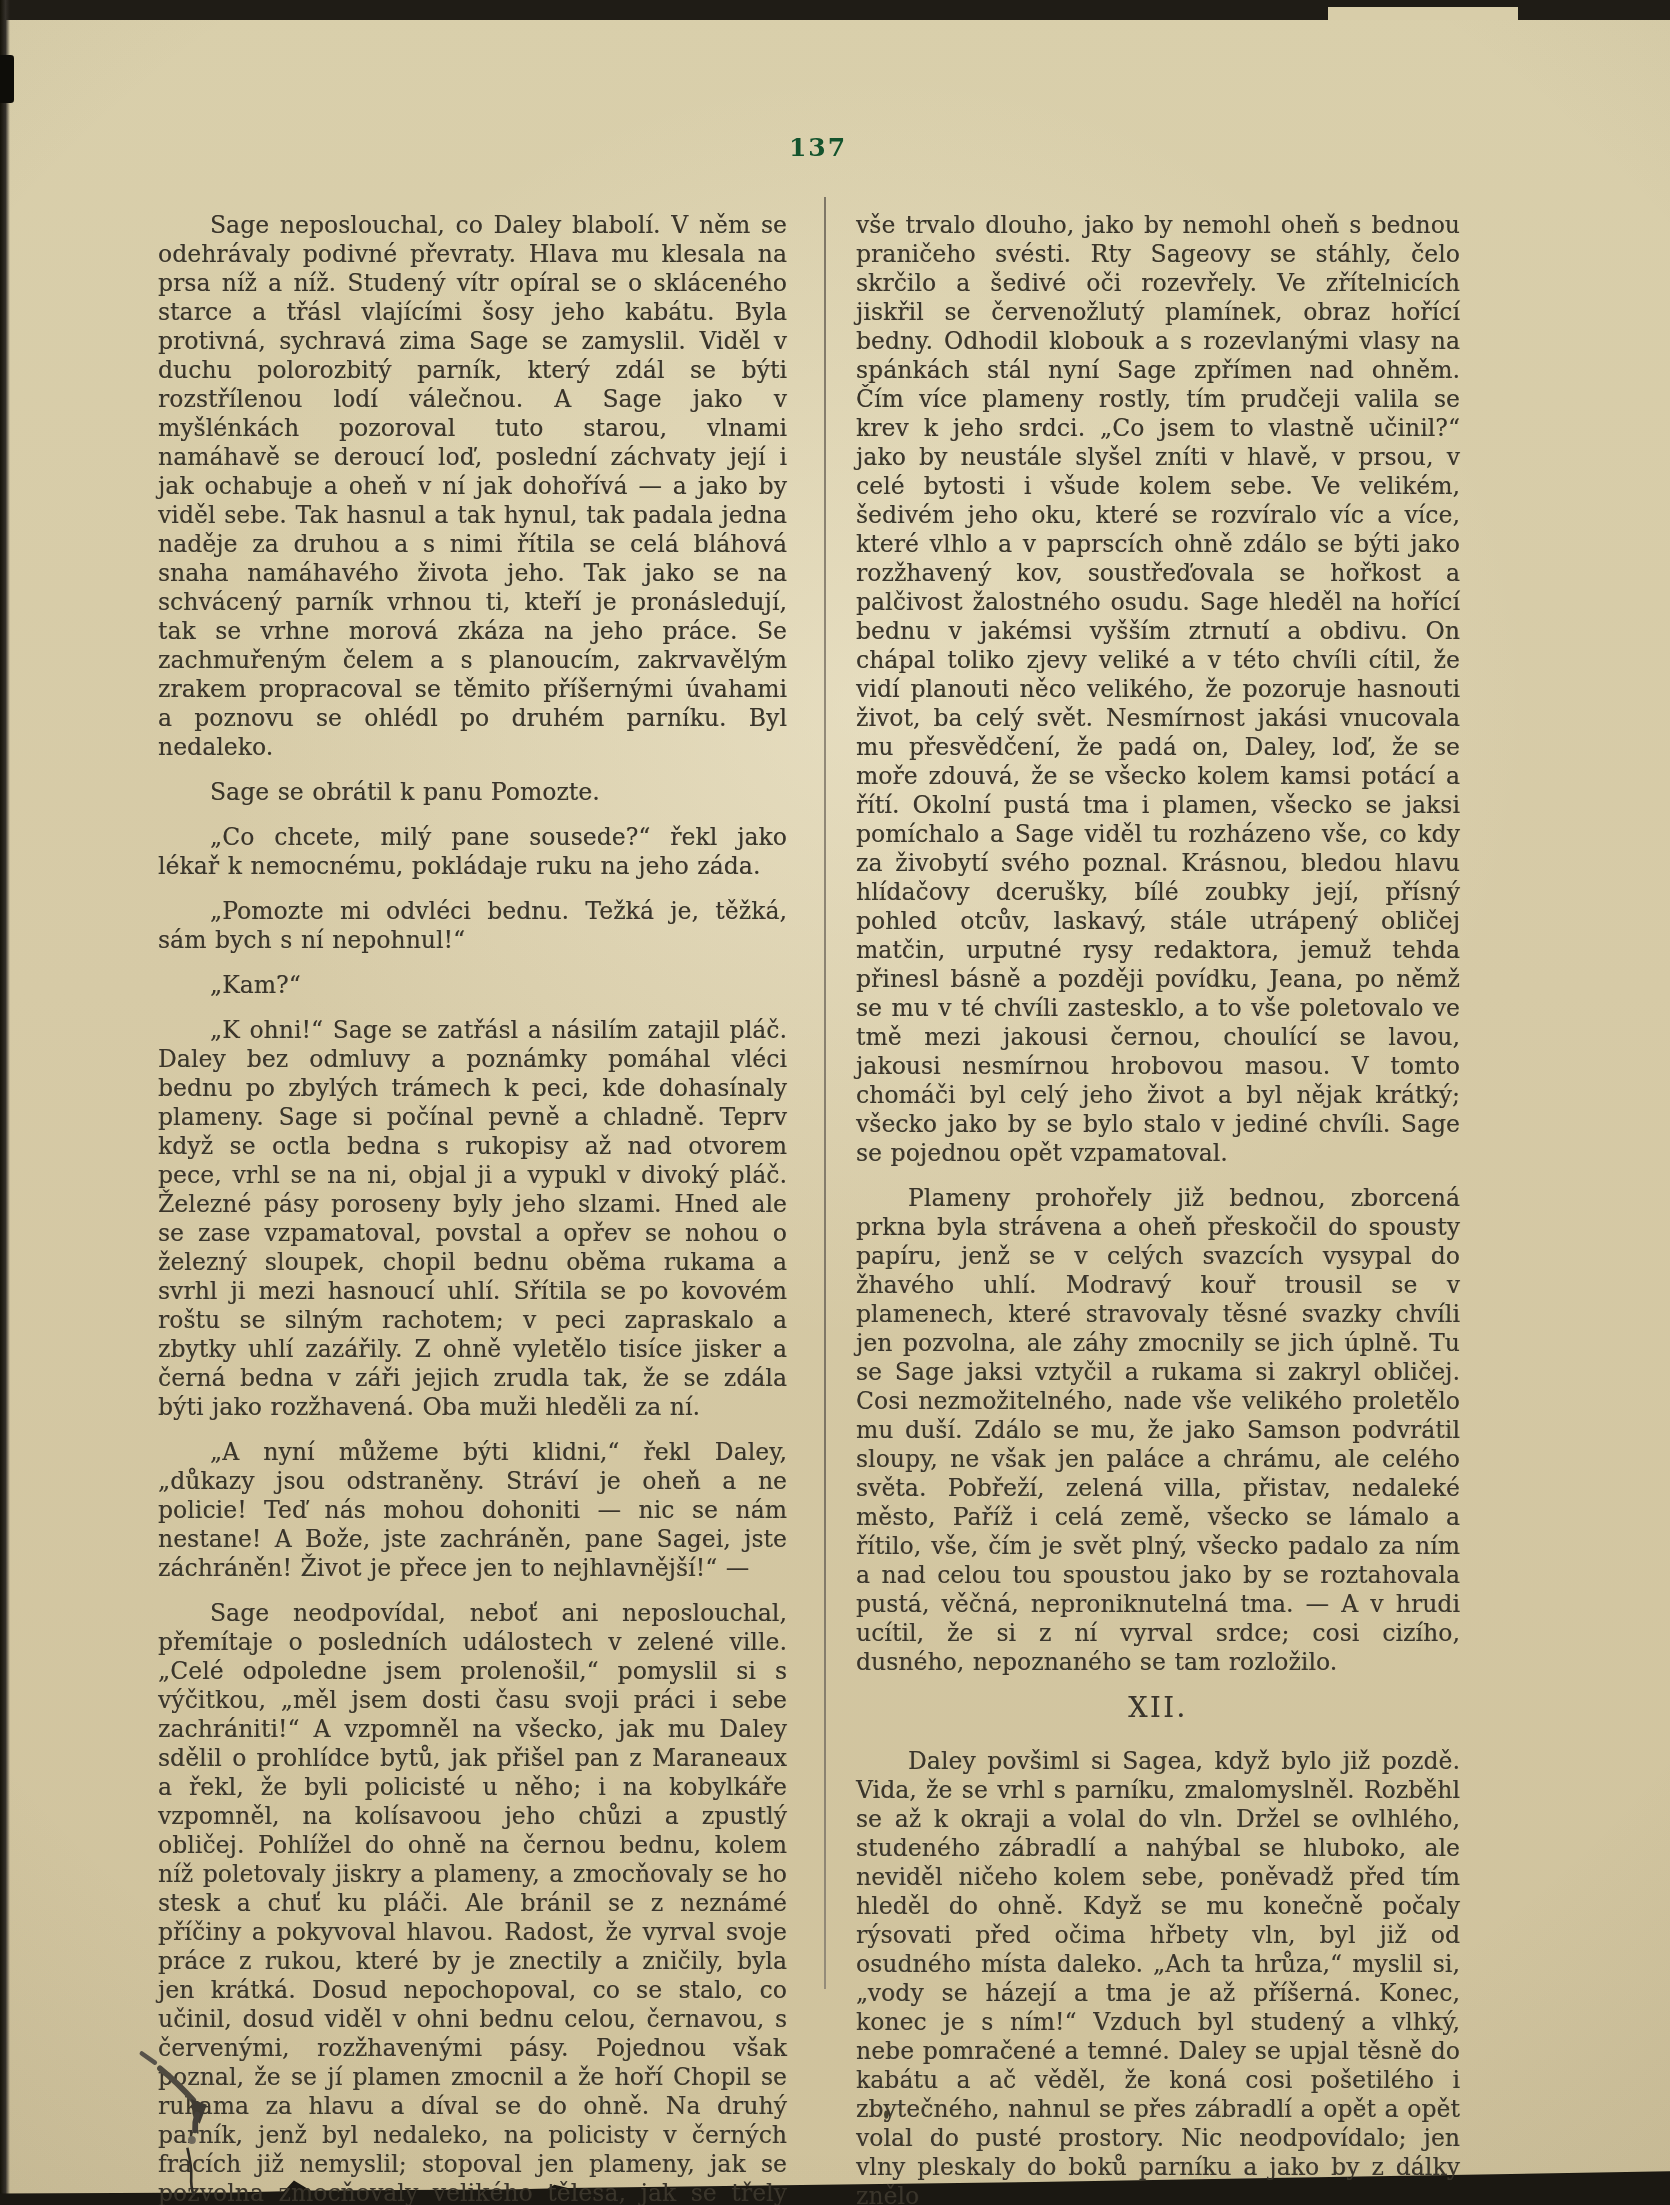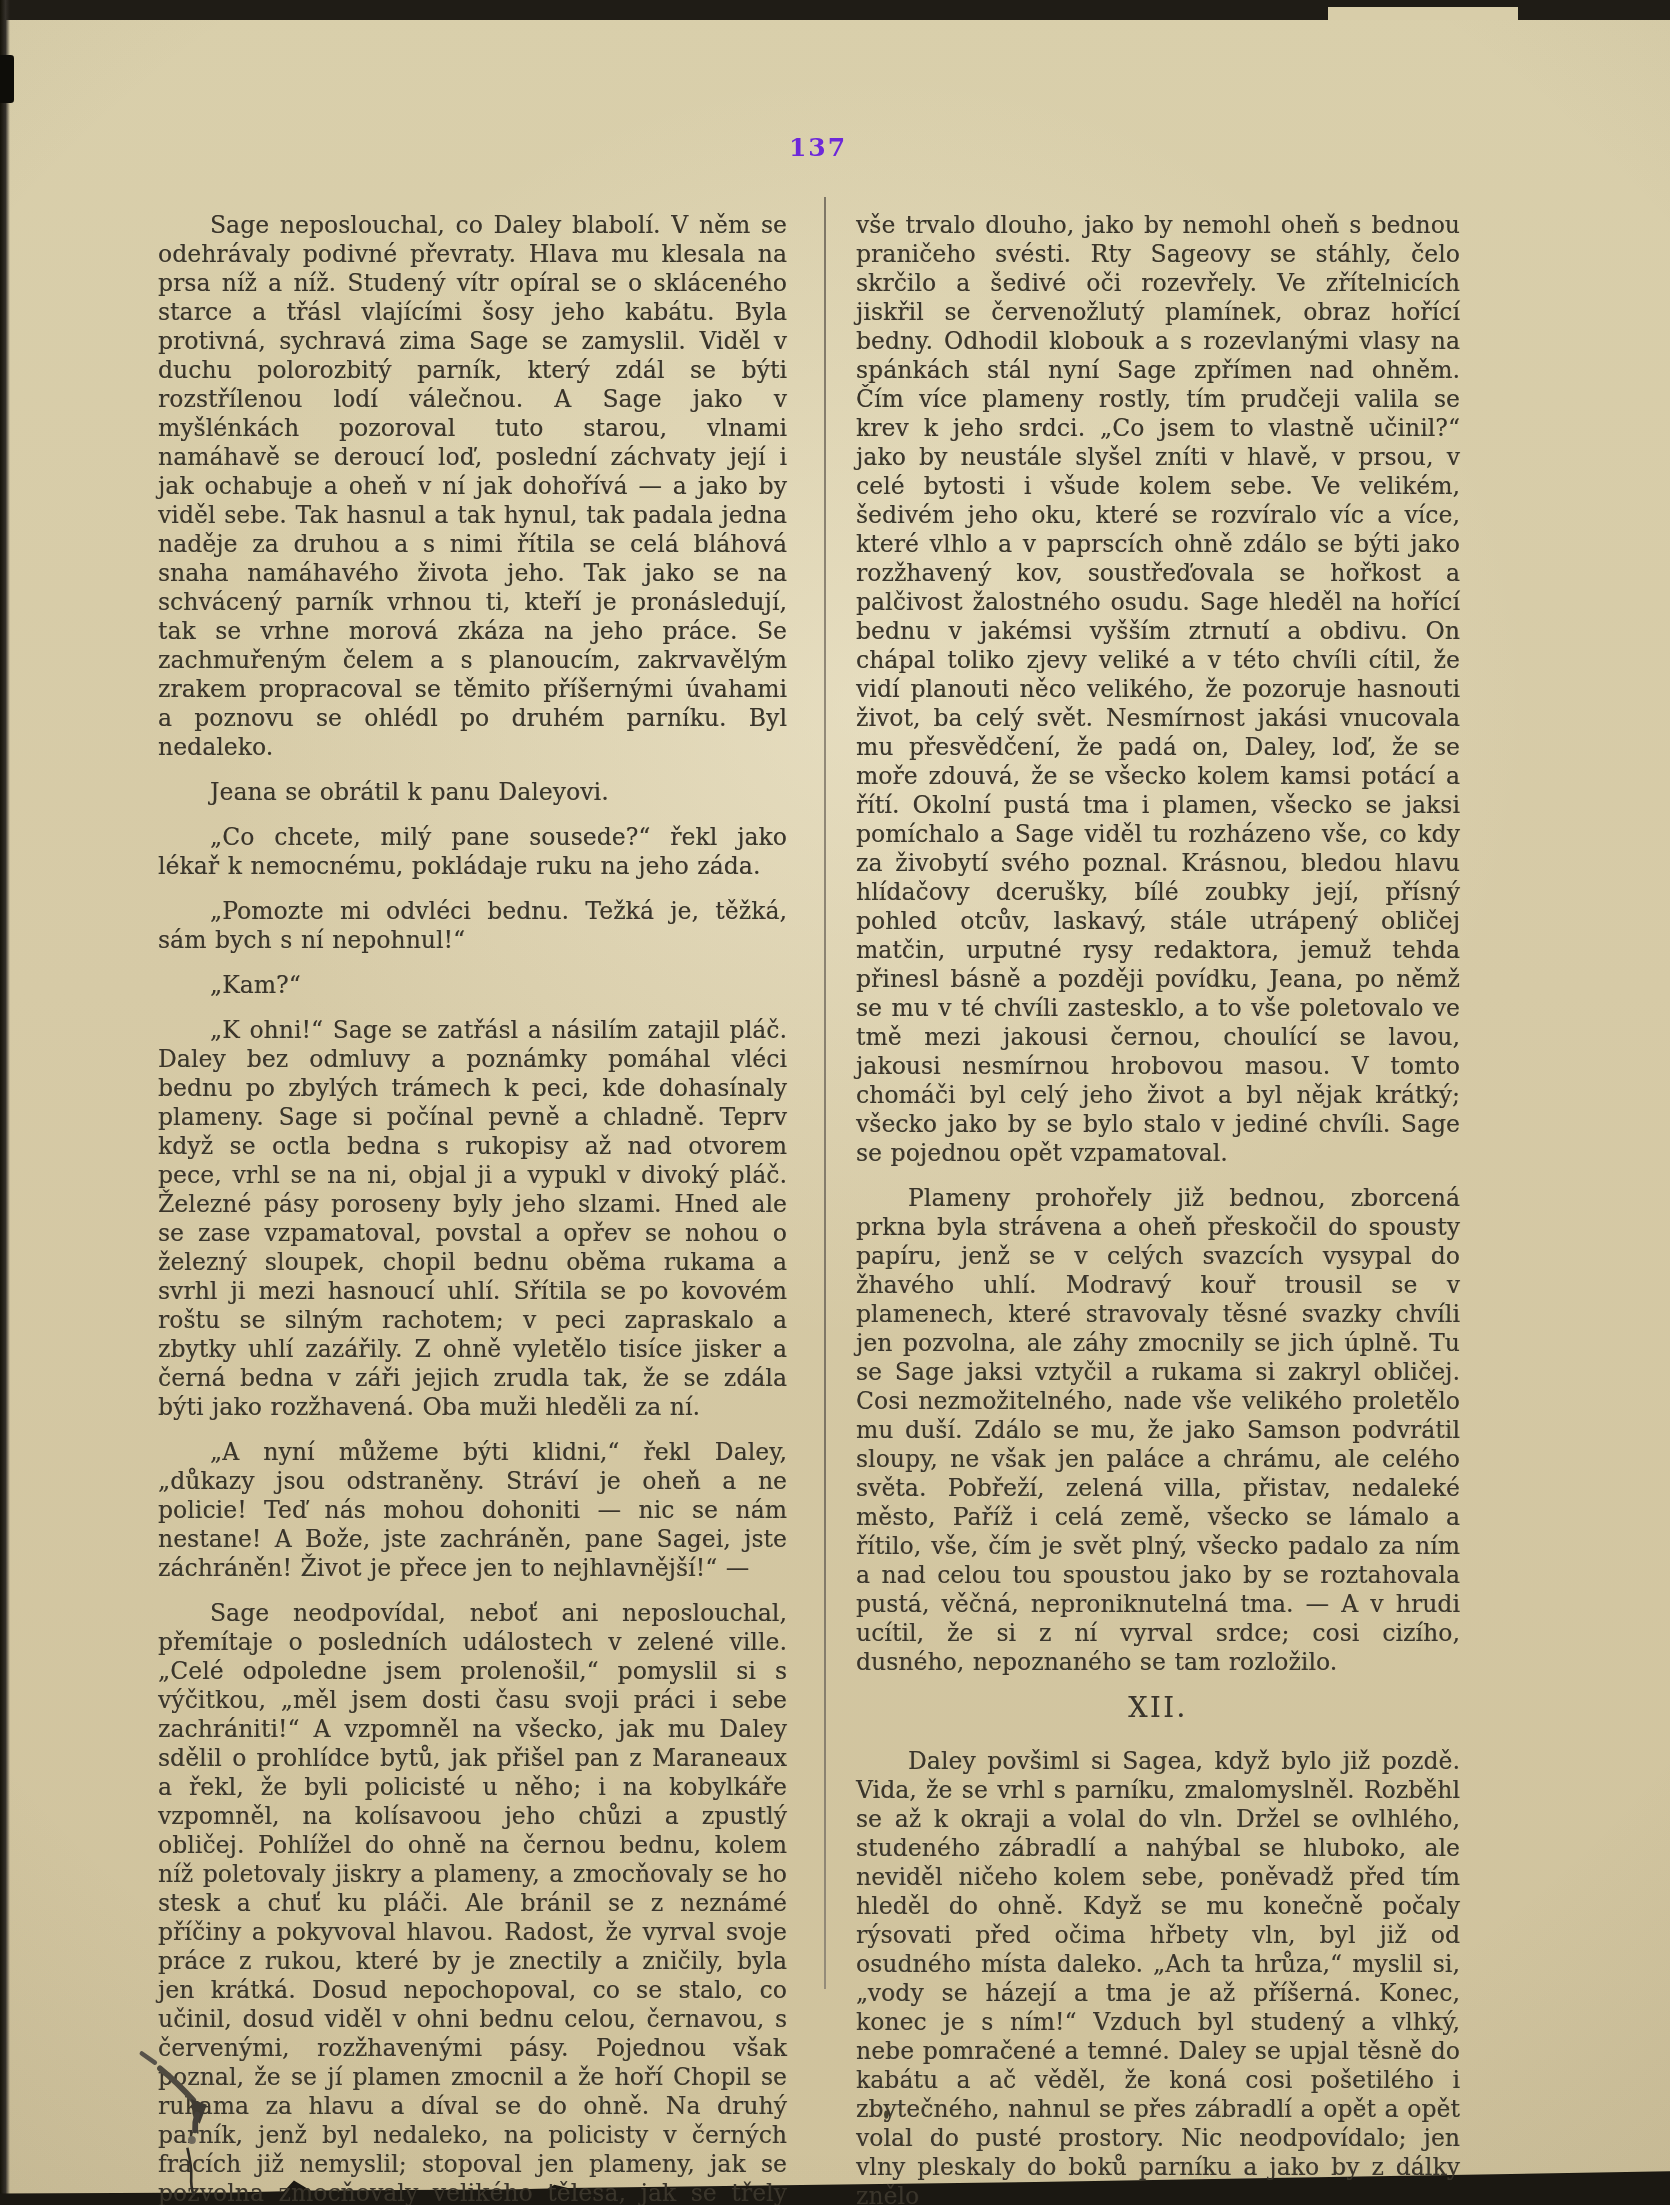--- a/index.html
+++ b/index.html
@@ -44,21 +44,21 @@
     position: absolute; left: 0; top: 2166px; width: 100%; height: 40px;
     background: #1b1812;
     clip-path: polygon(0 69%, 14% 66%, 17% 63%, 17.6% 36%, 18.6% 61%, 30% 59%,
                        32.8% 56%, 33.2% 47%, 34% 55%, 62% 40%, 100% 13%, 100% 100%, 0 100%);
   }
   
   .page-number {
     position: absolute; top: 133px; left: 766px; width: 104px;
     text-align: center;
     font-size: 25px; font-weight: bold;
-    color: #6d28d9;
+    color: #14532d;
     letter-spacing: 2px;
   }
   
   .divider {
     position: absolute; left: 824px; top: 197px; width: 2px; height: 1792px;
     background: linear-gradient(180deg, #6d6659 0%, #847c6d 30%, #6d6659 70%, #8a8273 100%);
     opacity: 0.85;
   }
   
   .column {
@@ -99,21 +99,21 @@
 <div class="left-edge"></div>
 <div class="left-edge-blob"></div>
 <div class="bottom-edge"></div>
 
 <div class="page-number">137</div>
 
 <div class="divider"></div>
 
 <div class="column col-left">
     <p class="indent">Sage neposlouchal, co Daley blabolí. V něm se odehrávaly podivné převraty. Hlava mu klesala na prsa níž a níž. Studený vítr opíral se o skláceného starce a třásl vlajícími šosy jeho kabátu. Byla protivná, sychravá zima Sage se zamyslil. Viděl v duchu polorozbitý parník, který zdál se býti rozstřílenou lodí válečnou. A Sage jako v myšlénkách pozoroval tuto starou, vlnami namáhavě se deroucí loď, poslední záchvaty její i jak ochabuje a oheň v ní jak dohořívá — a jako by viděl sebe. Tak hasnul a tak hynul, tak padala jedna naděje za druhou a s nimi řítila se celá bláhová snaha namáhavého života jeho. Tak jako se na schvácený parník vrhnou ti, kteří je pronásledují, tak se vrhne morová zkáza na jeho práce. Se zachmuřeným čelem a s planoucím, zakrvavělým zrakem propracoval se těmito příšernými úvahami a poznovu se ohlédl po druhém parníku. Byl nedaleko.</p>
-    <p class="indent">Jeana se obrátil k panu Daleyovi.</p>
+    <p class="indent">Sage se obrátil k panu Pomozte.</p>
     <p class="indent">„Co chcete, milý pane sousede?“ řekl jako lékař k nemocnému, pokládaje ruku na jeho záda.</p>
     <p class="indent">„Pomozte mi odvléci bednu. Težká je, těžká, sám bych s ní nepohnul!“</p>
     <p class="indent">„Kam?“</p>
     <p class="indent">„K ohni!“ Sage se zatřásl a násilím zatajil pláč. Daley bez odmluvy a poznámky pomáhal vléci bednu po zbylých trámech k peci, kde dohasínaly plameny. Sage si počínal pevně a chladně. Teprv když se octla bedna s rukopisy až nad otvorem pece, vrhl se na ni, objal ji a vypukl v divoký pláč. Železné pásy poroseny byly jeho slzami. Hned ale se zase vzpamatoval, povstal a opřev se nohou o železný sloupek, chopil bednu oběma rukama a svrhl ji mezi hasnoucí uhlí. Sřítila se po kovovém roštu se silným rachotem; v peci zapraskalo a zbytky uhlí zazářily. Z ohně vyletělo tisíce jisker a černá bedna v záři jejich zrudla tak, že se zdála býti jako rozžhavená. Oba muži hleděli za ní.</p>
     <p class="indent">„A nyní můžeme býti klidni,“ řekl Daley, „důkazy jsou odstraněny. Stráví je oheň a ne policie! Teď nás mohou dohoniti — nic se nám nestane! A Bože, jste zachráněn, pane Sagei, jste záchráněn! Život je přece jen to nejhlavnější!“ —</p>
     <p class="indent">Sage neodpovídal, neboť ani neposlouchal, přemítaje o posledních událostech v zelené ville. „Celé odpoledne jsem prolenošil,“ pomyslil si s výčitkou, „měl jsem dosti času svoji práci i sebe zachrániti!“ A vzpomněl na všecko, jak mu Daley sdělil o prohlídce bytů, jak přišel pan z Maraneaux a řekl, že byli policisté u něho; i na kobylkáře vzpomněl, na kolísavoou jeho chůzi a zpustlý obličej. Pohlížel do ohně na černou bednu, kolem níž poletovaly jiskry a plameny, a zmocňovaly se ho stesk a chuť ku pláči. Ale bránil se z neznámé příčiny a pokyvoval hlavou. Radost, že vyrval svoje práce z rukou, které by je znectily a zničily, byla jen krátká. Dosud nepochopoval, co se stalo, co učinil, dosud viděl v ohni bednu celou, černavou, s červenými, rozžhavenými pásy. Pojednou však poznal, že se jí plamen zmocnil a že hoří Chopil se rukama za hlavu a díval se do ohně. Na druhý parník, jenž byl nedaleko, na policisty v černých fracích již nemyslil; stopoval jen plameny, jak se pozvolna zmocňovaly velikého tělesa, jak se třely kolem stěn a jak to</p>
   </div>
 <div class="column col-right">
     <p class="">vše trvalo dlouho, jako by nemohl oheň s bednou praničeho svésti. Rty Sageovy se stáhly, čelo skrčilo a šedivé oči rozevřely. Ve zřítelnicích jiskřil se červenožlutý plamínek, obraz hořící bedny. Odhodil klobouk a s rozevlanými vlasy na spánkách stál nyní Sage zpřímen nad ohněm. Čím více plameny rostly, tím prudčeji valila se krev k jeho srdci. „Co jsem to vlastně učinil?“ jako by neustále slyšel zníti v hlavě, v prsou, v celé bytosti i všude kolem sebe. Ve velikém, šedivém jeho oku, které se rozvíralo víc a více, které vlhlo a v paprscích ohně zdálo se býti jako rozžhavený kov, soustřeďovala se hořkost a palčivost žalostného osudu. Sage hleděl na hořící bednu v jakémsi vyšším ztrnutí a obdivu. On chápal toliko zjevy veliké a v této chvíli cítil, že vidí planouti něco velikého, že pozoruje hasnouti život, ba celý svět. Nesmírnost jakási vnucovala mu přesvědčení, že padá on, Daley, loď, že se moře zdouvá, že se všecko kolem kamsi potácí a řítí. Okolní pustá tma i plamen, všecko se jaksi pomíchalo a Sage viděl tu rozházeno vše, co kdy za živobytí svého poznal. Krásnou, bledou hlavu hlídačovy dcerušky, bílé zoubky její, přísný pohled otcův, laskavý, stále utrápený obličej matčin, urputné rysy redaktora, jemuž tehda přinesl básně a později povídku, Jeana, po němž se mu v té chvíli zastesklo, a to vše poletovalo ve tmě mezi jakousi černou, choulící se lavou, jakousi nesmírnou hrobovou masou. V tomto chomáči byl celý jeho život a byl nějak krátký; všecko jako by se bylo stalo v jediné chvíli. Sage se pojednou opět vzpamatoval.</p>
     <p class="indent">Plameny prohořely již bednou, zborcená prkna byla strávena a oheň přeskočil do spousty papíru, jenž se v celých svazcích vysypal do žhavého uhlí. Modravý kouř trousil se v plamenech, které stravovaly těsné svazky chvíli jen pozvolna, ale záhy zmocnily se jich úplně. Tu se Sage jaksi vztyčil a rukama si zakryl obličej. Cosi nezmožitelného, nade vše velikého proletělo mu duší. Zdálo se mu, že jako Samson podvrátil sloupy, ne však jen paláce a chrámu, ale celého světa. Pobřeží, zelená villa, přistav, nedaleké město, Paříž i celá země, všecko se lámalo a řítilo, vše, čím je svět plný, všecko padalo za ním a nad celou tou spoustou jako by se roztahovala pustá, věčná, neproniknutelná tma. — A v hrudi ucítil, že si z ní vyrval srdce; cosi cizího, dusného, nepoznaného se tam rozložilo.</p>

